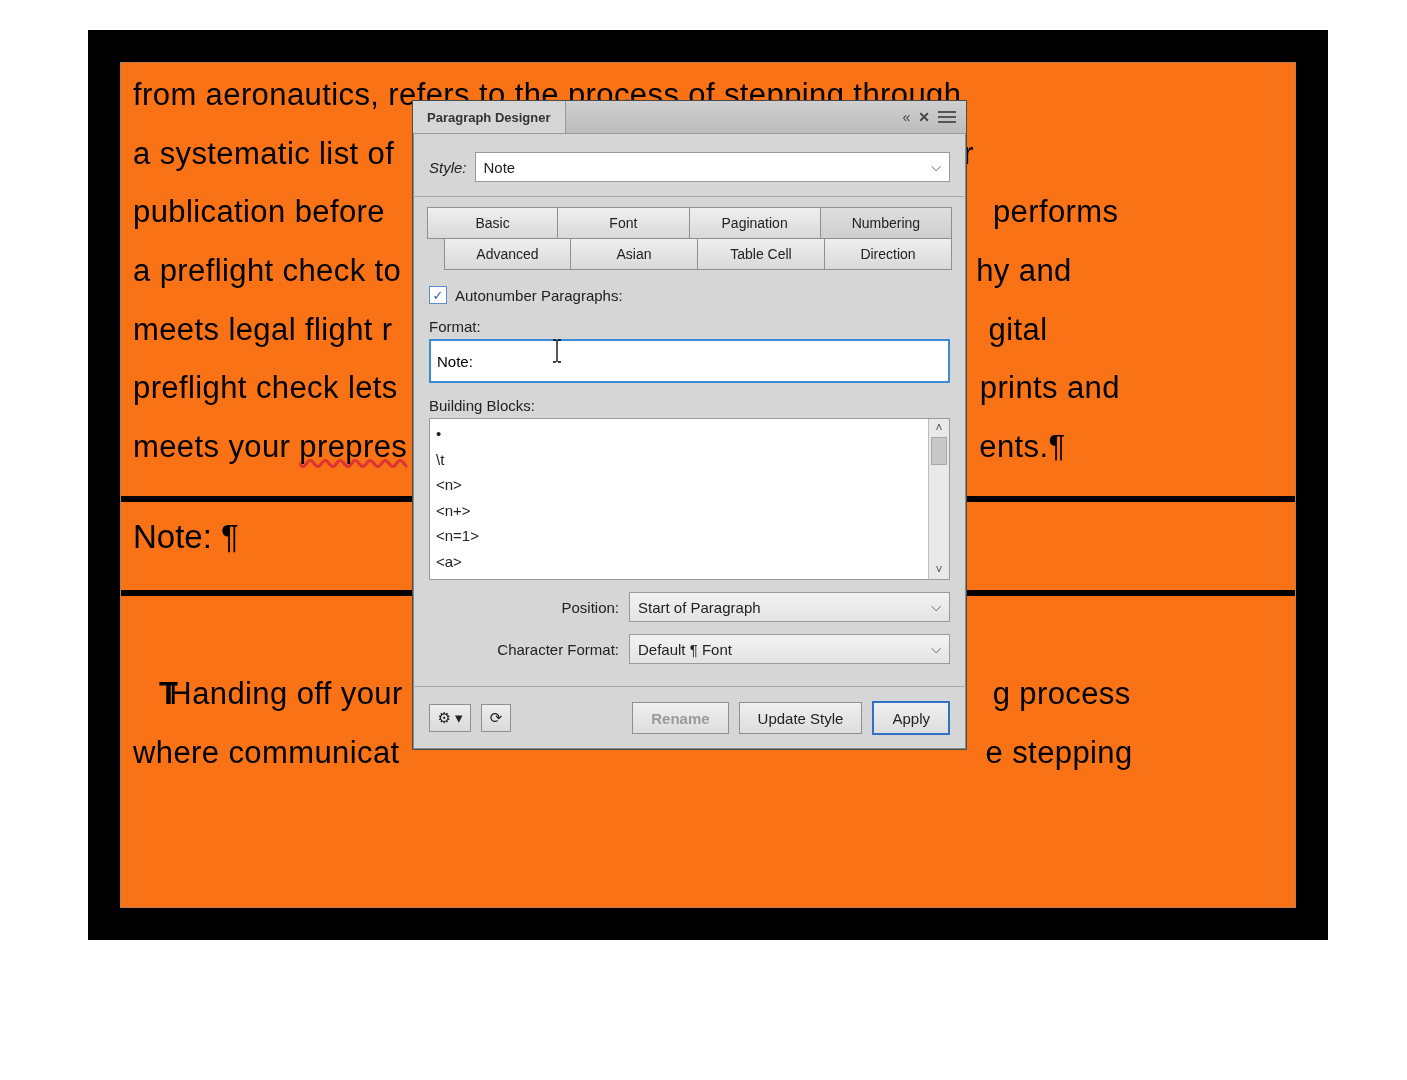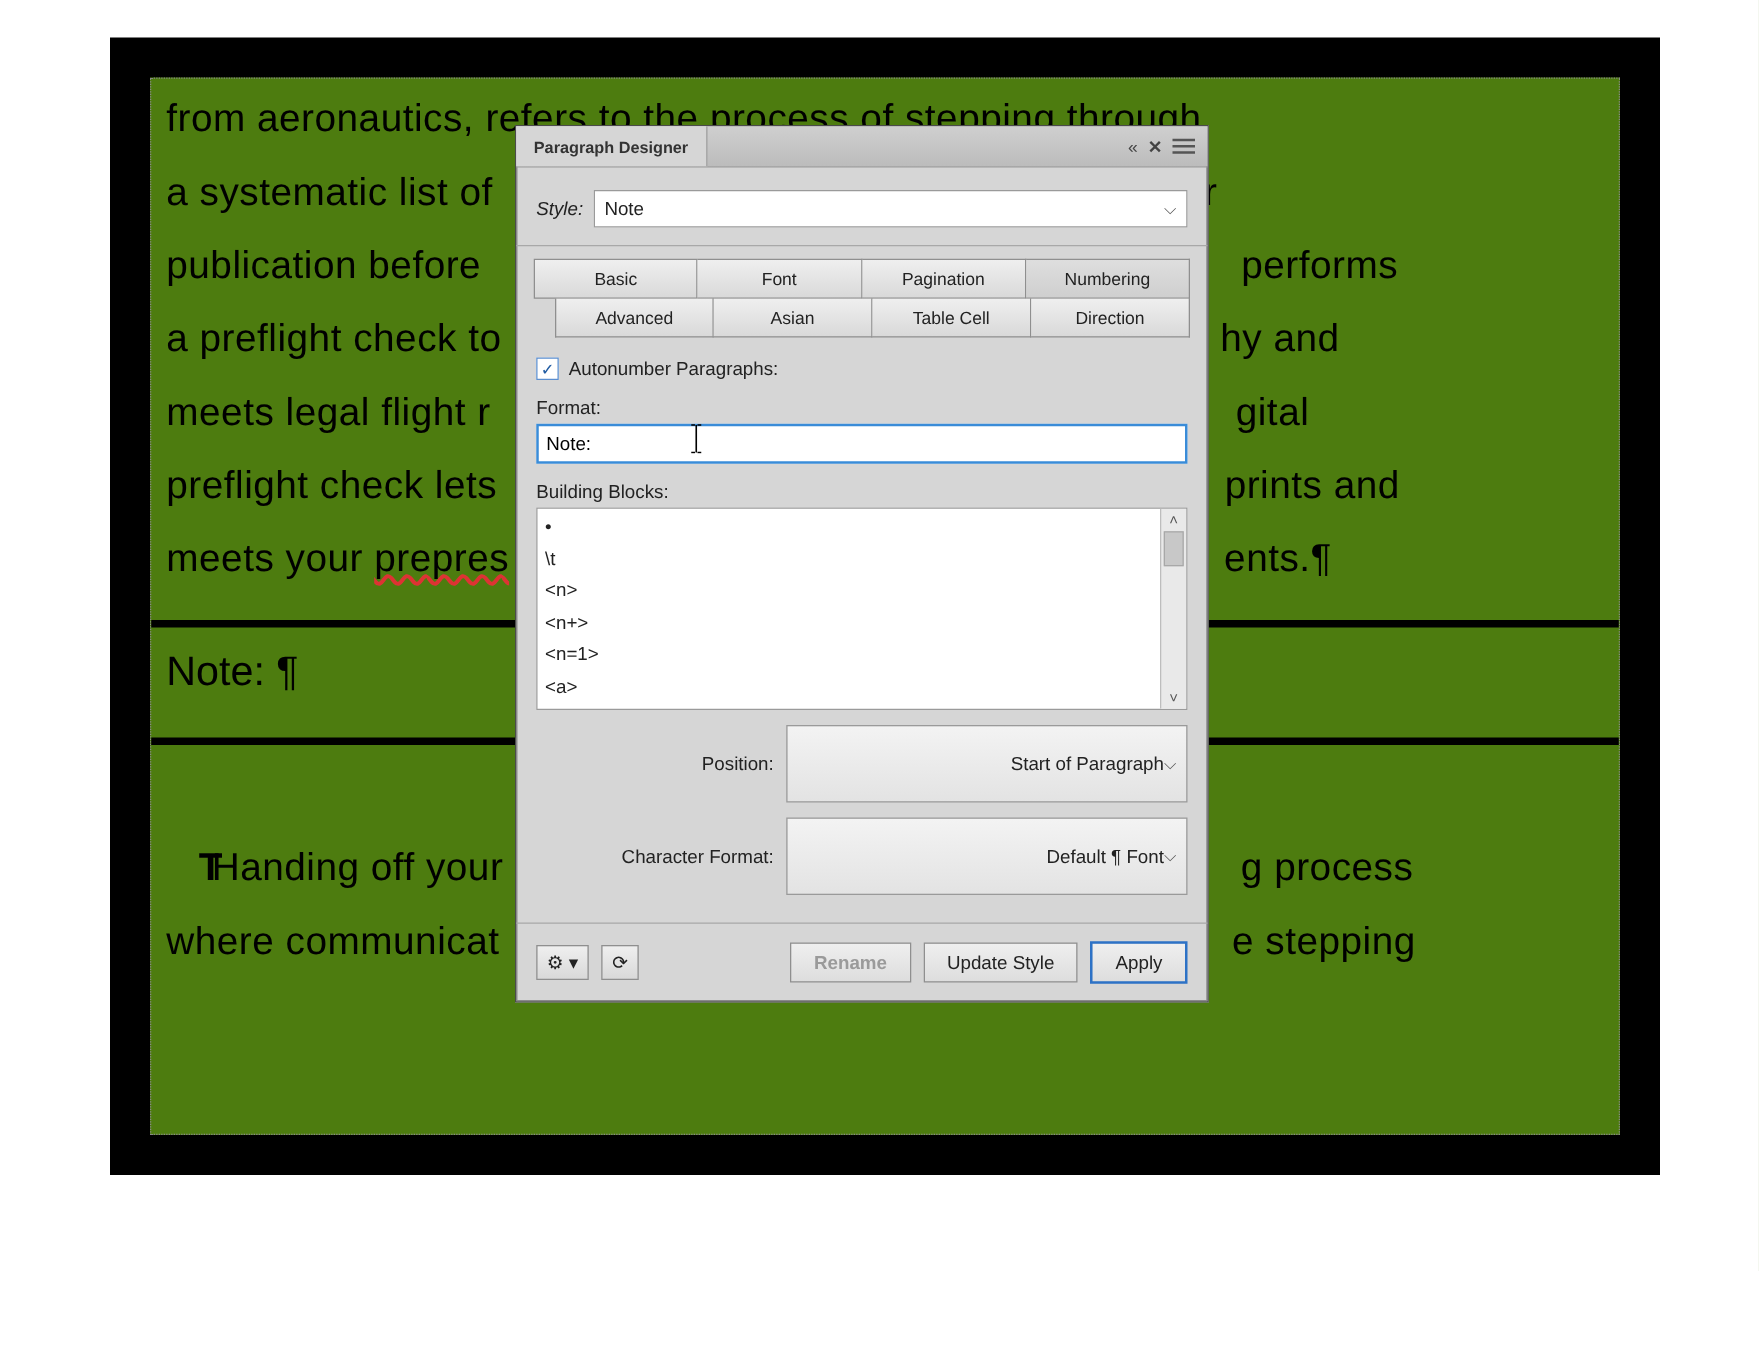--- a/index.html
+++ b/index.html
@@ -1,17 +1,17 @@
 <!DOCTYPE html>
 <html><head>
 <meta charset="utf-8">
 <style>
 html,body{margin:0;padding:0;width:1407px;height:1080px;background:#fff;font-family:Arial,Helvetica,sans-serif;}
 .outer-black{position:absolute;left:88px;top:30px;width:1240px;height:910px;background:#000;}
-.page{position:absolute;left:32px;top:32px;right:32px;bottom:32px;background:#4d7c0f;border:1px dotted #888;}
+.page{position:absolute;left:32px;top:32px;right:32px;bottom:32px;background:#f97316;border:1px dotted #888;}
 .doctext{font-family:"Segoe UI",Arial,sans-serif;font-size:31px;color:#000;line-height:1.7;padding:6px 12px 0 12px;letter-spacing:.4px;}
 .para{margin:0 0 6px 0;}
 .squiggle{text-decoration:underline wavy #d33;text-decoration-skip-ink:none;}
 .note-sep{border-top:6px solid #000;margin:22px 0 0 0;}
 .note-sep2{border-top:6px solid #000;margin:18px 0 0 0;}
 .note-line{font-family:"Segoe UI",Arial,sans-serif;font-size:33px;padding:16px 12px;}
 .t-indent{display:inline-block;width:26px;}
 
 .dlg{position:absolute;left:412px;top:100px;width:553px;background:#d6d6d6;border:1px solid #4b4b4b;box-shadow:0 0 0 1px #8a8a8a inset;font-family:"Segoe UI",Tahoma,sans-serif;color:#222;}
 .dlg-titlebar{height:32px;background:linear-gradient(#cfcfcf,#bcbcbc);border-bottom:1px solid #9a9a9a;display:flex;align-items:stretch;}
@@ -27,32 +27,32 @@
 .tabs{display:grid;grid-template-columns:repeat(4,1fr);gap:0;padding:10px 14px 0 14px;}
 .tabs2{display:grid;grid-template-columns:repeat(4,1fr);gap:0;padding:0 14px 6px 31px;}
 .tab-btn{height:30px;border:1px solid #8f8f8f;background:linear-gradient(#efefef,#d9d9d9);font-size:14px;color:#222;display:flex;align-items:center;justify-content:center;}
 .tab-btn+.tab-btn{border-left:none;}
 .tabs2 .tab-btn{border-top:none;}
 .tabs .tab-btn:nth-child(4).sel,.tab-btn.sel{background:linear-gradient(#dedede,#cfcfcf);}
 .section{padding:10px 16px;}
 .chk-row{display:flex;align-items:center;gap:8px;font-size:15px;margin-bottom:14px;}
 .chk{width:16px;height:16px;border:1px solid #5b8ecf;background:#fff;display:flex;align-items:center;justify-content:center;font-size:13px;color:#235da3;}
 .fld-label{font-size:15px;margin:2px 0 4px 0;}
-.txt-input{width:100%;height:32px;border:2px solid #3a8cd8;background:#fff;font-size:15px;padding:0 6px;box-sizing:border-box;}
+.txt-input{width:100%;height:44px;border:2px solid #3a8cd8;background:#fff;font-size:15px;padding:0 6px;box-sizing:border-box;}
 .cursor-ibeam{position:absolute;left:122px;top:0;width:12px;height:24px;pointer-events:none;}
 .format-wrap{position:relative;}
 .listbox{margin-top:4px;height:160px;border:1px solid #9a9a9a;background:#fff;overflow:hidden;position:relative;}
 .listbox-inner{position:absolute;left:0;top:0;right:20px;bottom:0;padding:2px 6px;}
 .lb-item{font-size:15px;line-height:1.7;}
 .list-scroll{position:absolute;right:0;top:0;width:20px;height:100%;background:#e9e9e9;border-left:1px solid #bdbdbd;display:flex;flex-direction:column;align-items:center;justify-content:space-between;}
 .sc-arrow{font-size:12px;color:#555;padding:2px 0;}
 .sc-thumb{width:14px;height:26px;background:#c8c8c8;border:1px solid #a8a8a8;}
 .form-row{display:flex;align-items:center;gap:10px;margin:12px 0;}
 .form-row .lab{width:190px;text-align:right;font-size:15px;}
-.combo{flex:1;height:28px;border:1px solid #9a9a9a;background:linear-gradient(#f3f3f3,#e3e3e3);display:flex;align-items:center;justify-content:flex-end;padding:16px 8px;font-size:15px;}
+.combo{flex:1;height:28px;border:1px solid #9a9a9a;background:linear-gradient(#f3f3f3,#e3e3e3);display:flex;align-items:center;justify-content:space-between;padding:0 8px;font-size:15px;}
 .btn-row{display:flex;align-items:center;padding:14px 16px;border-top:1px solid #a8a8a8;gap:10px;}
 .icon-btn{width:28px;height:26px;border:1px solid #8f8f8f;background:linear-gradient(#efefef,#d9d9d9);display:flex;align-items:center;justify-content:center;font-size:15px;}
 .icon-btn.gear{width:40px;}
 .push-right{margin-left:auto;font-weight:bold;}
 .btn{height:30px;padding:0 18px;border:1px solid #8f8f8f;background:linear-gradient(#efefef,#dddddd);font-size:15px;display:flex;align-items:center;justify-content:center;}
 .btn.disabled{color:#9a9a9a;}
 .btn.primary{border:2px solid #2d72c6;}
 .menu-icon{display:inline-block;width:18px;}
 .menu-icon span{display:block;height:2px;background:#555;margin:3px 0;}
 </style>

